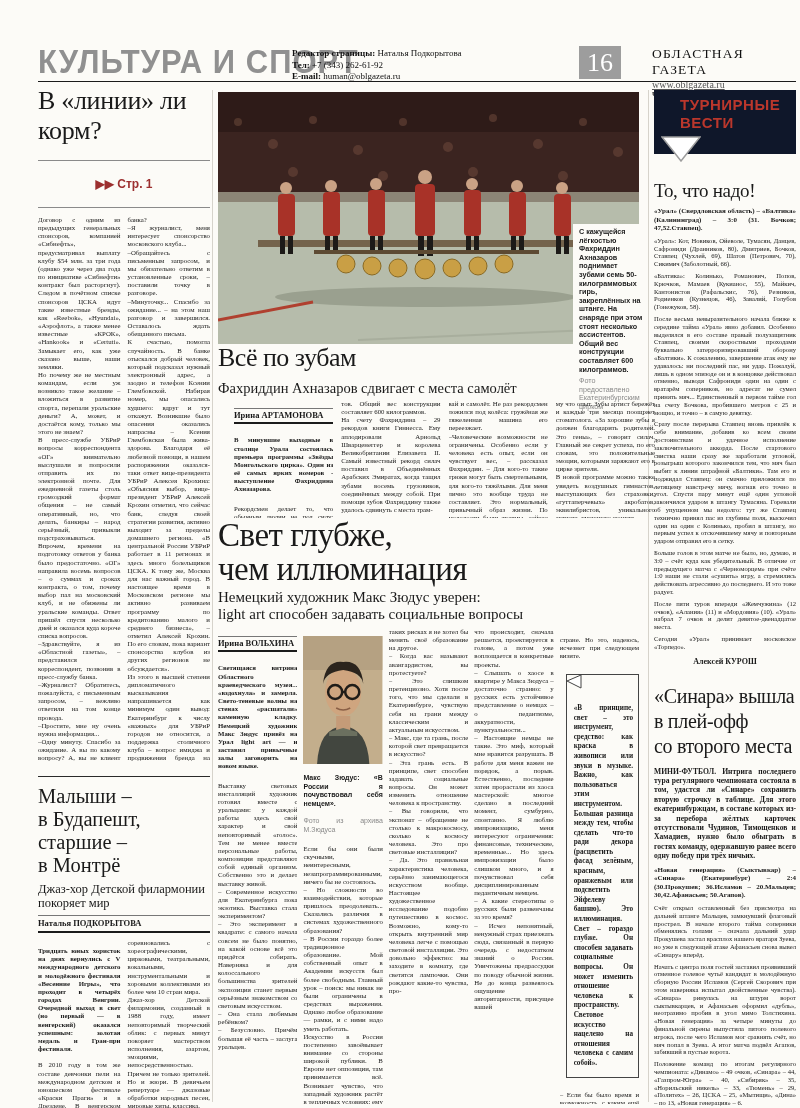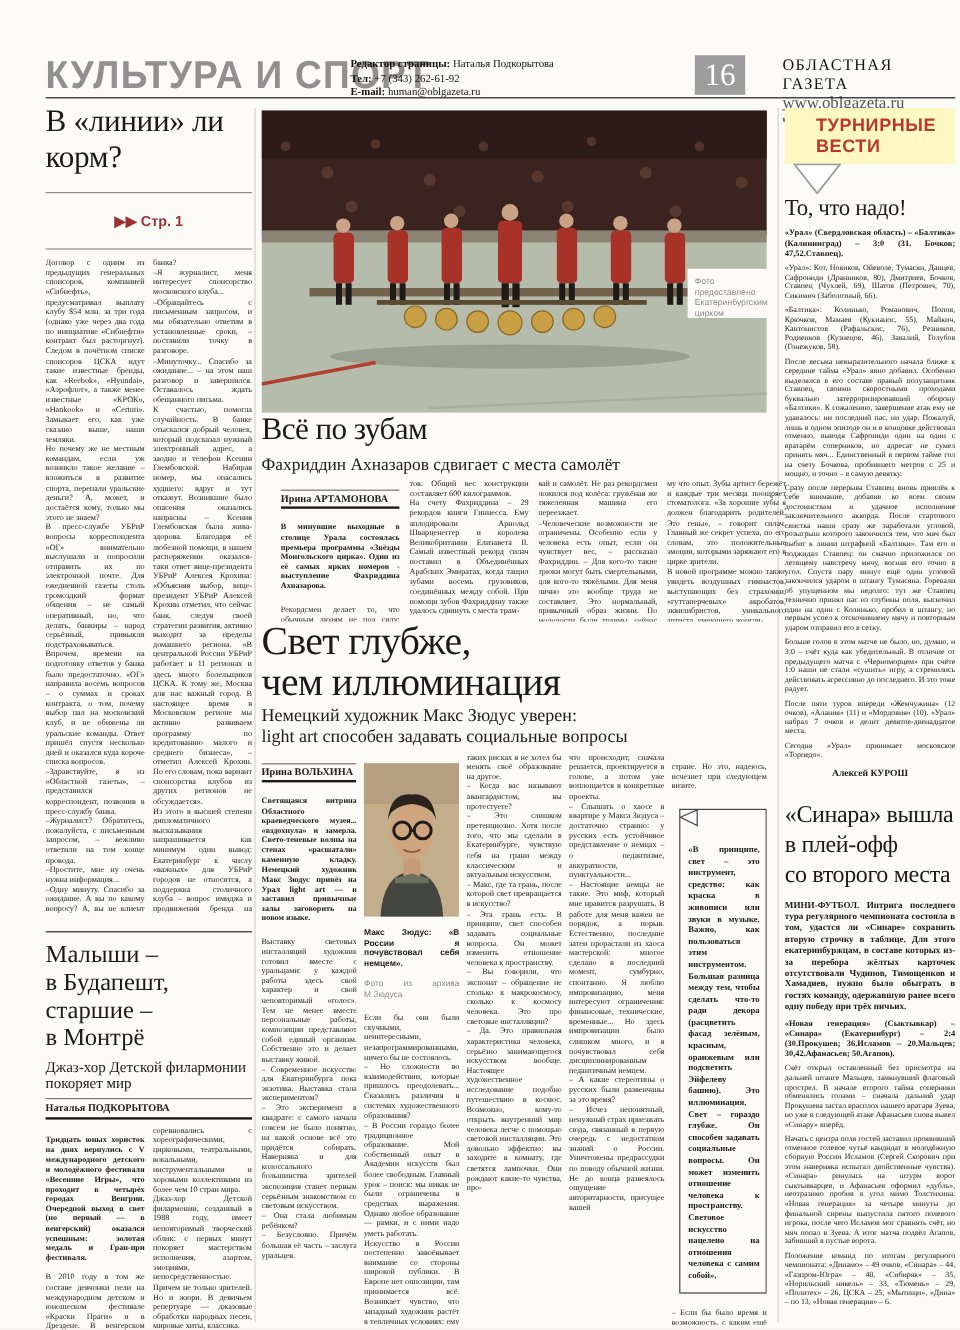--- a/index.html
+++ b/index.html
@@ -7,21 +7,21 @@
         font-family:"Liberation Serif",serif;color:#1a1a1a;overflow:hidden;}
   
   .masthead-title{position:absolute;left:38px;top:44px;font-family:"Liberation Sans",sans-serif;
         font-weight:bold;font-size:31px;letter-spacing:1px;color:#909090;transform:scaleY(1.05);transform-origin:left top;}
   .editor-block{position:absolute;left:292px;top:48px;width:190px;font-size:9px;line-height:11.5px;color:#111;}
   .editor-block b{font-weight:bold;}
   .pagenum-box{position:absolute;left:579px;top:46px;width:42px;height:33px;background:#9d9d9d;
         color:#fff;text-align:center;font-size:26px;line-height:33px;}
   .brand{position:absolute;left:652px;top:46px;width:148px;}
   .brand .bname{font-size:13.5px;letter-spacing:1.2px;color:#111;}
-  .brand .bsite{font-size:14px;color:#555;margin-top:1px;text-decoration:underline;}
+  .brand .bsite{font-size:10px;color:#555;margin-top:1px;text-decoration:underline;}
   .brand .bdate{font-size:7.5px;font-weight:bold;color:#333;margin-top:1px;}
   .header-rule{position:absolute;left:38px;top:81px;width:758px;height:1px;background:#1b1b1b;}
   .vsep{position:absolute;top:90px;height:1012px;width:1px;background:#d6d3cb;}
   
   .t{font-size:6.8px;line-height:8.15px;text-align:justify;white-space:pre-line;}
   .lead{font-weight:bold;}
   .byline-row{border-top:1px solid #777;border-bottom:2px solid #1b1b1b;padding:2px 0 3px 0;
         font-size:8.5px;font-weight:bold;}
   
   .left-flow{position:absolute;left:38px;top:86px;width:172px;}
@@ -49,21 +49,21 @@
   .svet-cols{position:absolute;left:218px;top:628px;width:421px;height:476px;display:flex;gap:6px;overflow:hidden;}
   .svet-cols .col{flex:1;overflow:hidden;position:relative;}
   .max-photo{width:100%;height:128px;display:block;}
   .max-caption{font-family:"Liberation Sans",sans-serif;font-size:7px;line-height:8.4px;font-weight:bold;margin:2px 0 1px 0;}
   .max-credit{font-family:"Liberation Sans",sans-serif;font-size:7px;line-height:8.4px;color:#8a8a8a;margin-bottom:3px;}
   .quote-box{position:relative;border:1px solid #444;margin:5px 0 5px 6px;padding:10px 5px 8px 7px;
         font-size:7.2px;line-height:9.6px;font-weight:bold;text-align:justify;}
   .quote-notch{position:absolute;left:-1px;top:-1px;}
   
   .sidebar{position:absolute;left:654px;top:90px;width:142px;}
-  .vesti-box{position:relative;height:47px;background:#fef9c3;}
+  .vesti-box{position:relative;height:64px;background:#0f172a;}
   .vesti-title{padding:6px 0 0 26px;color:#bb372c;font-family:"Liberation Sans",sans-serif;
         font-weight:bold;font-size:15px;line-height:18px;white-space:pre-line;letter-spacing:.5px;}
   .vesti-tri{position:absolute;left:7px;top:46px;}
   .sb-h{font-size:19px;margin-top:26px;letter-spacing:-0.3px;}
   .sb-h2{font-size:20px;line-height:25px;margin-top:18px;white-space:pre-line;letter-spacing:-0.3px;}
   .sb-lead{font-size:7.6px;line-height:9.4px;font-weight:bold;text-align:justify;margin-top:8px;}
   .sb-score{font-size:7px;line-height:8.6px;font-weight:bold;text-align:justify;margin-top:5px;}
   .sb-p{font-size:6.6px;line-height:7.8px;text-align:justify;margin-top:4px;}
   .sb-byline{font-size:8px;font-weight:bold;text-align:center;margin-top:6px;}
 </style>
@@ -189,20 +189,21 @@
           <circle cx="234" cy="176" r="9"></circle>
           <circle cx="260" cy="174" r="9"></circle>
         <circle cx="286" cy="172" r="9"></circle>
       </g>
     </g>
     <ellipse cx="207" cy="205" rx="150" ry="10" fill="#9aa08f"></ellipse>
     <line x1="0" y1="228" x2="95" y2="210" stroke="#b0402f" stroke-width="3"></line>
     <line x1="140" y1="248" x2="421" y2="236" stroke="#a8ae9d" stroke-width="2"></line>
   </svg>
   <div class="photo-caption">
+    <div>С кажущейся лёгкостью Фахриддин Ахназаров поднимает зубами семь 50-килограммовых гирь, закреплённых на штанге. На снаряде при этом стоят несколько ассистентов. Общий вес конструкции составляет 600 килограммов.</div>
     <div class="photo-credit">Фото предоставлено Екатеринбургским цирком</div>
   </div>
 
   <div class="zubam-headline">Всё по зубам</div>
   <div class="zubam-subhead">Фахриддин Ахназаров сдвигает  с места самолёт</div>
   <div class="zubam-cols">
     <div class="col t">
       <div class="byline-row">Ирина АРТАМОНОВА</div>
       <div class="lead" style="margin-top:4px">В минувшие выходные в столице Урала состоялась премьера программы «Звёзды Монгольского цирка». Один из её самых ярких номеров - выступление Фахриддина Ахназарова.</div>
       <div style="margin-top:3px">Рекордсмен делает то, что обычным людям не под силу: голыми руками забивает в доски гвозди, с кажущейся лёгкостью поднимает зубами многопудовые гири, удерживает на себе помост с ассистен-</div>

